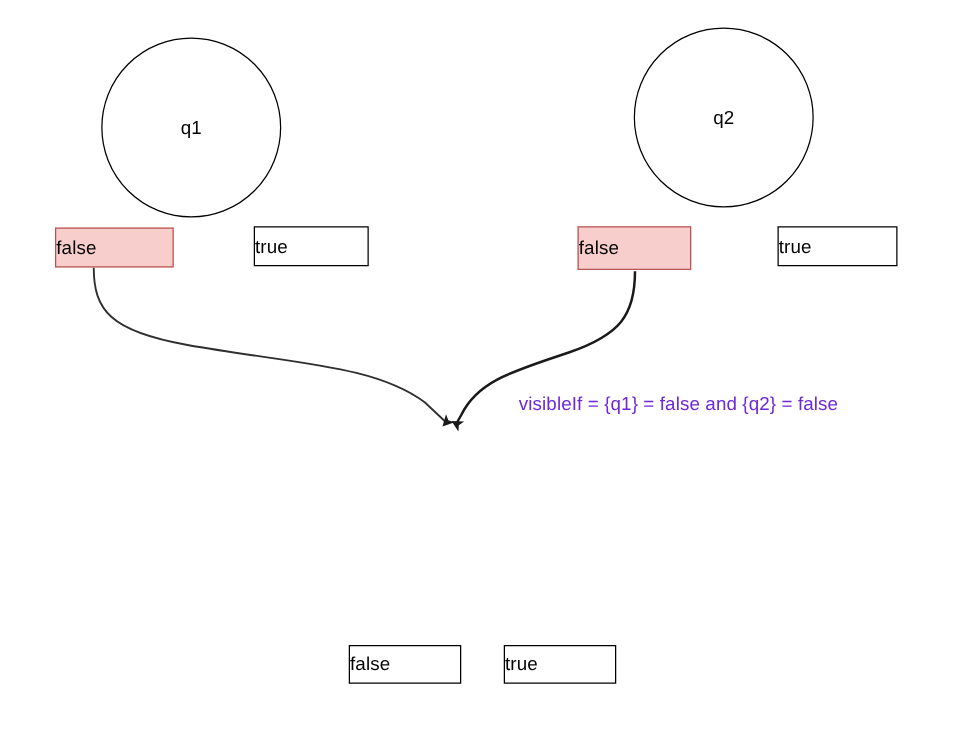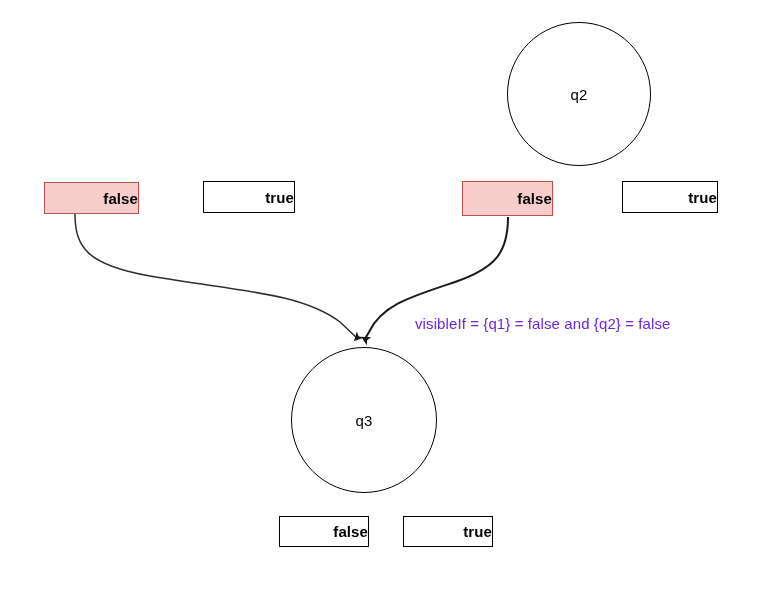--- a/index.html
+++ b/index.html
@@ -40,22 +40,21 @@
     line-height: 1;
     letter-spacing: 0.1px;
   }
   .opt-box {
     position: absolute;
     box-sizing: border-box;
     border: 1.6px solid #000000;
     background: #ffffff;
     display: flex;
     align-items: center;
-    justify-content: flex-end;
-    font-weight: bold;
+    justify-content: flex-start;
   }
   .opt-box.selected {
     background: #f8cecc;
     border-color: #b85450;
   }
   .opt-label {
     font-size: 15px;
     color: #000000;
     line-height: 1;
     letter-spacing: 0.1px;
@@ -79,40 +78,40 @@
       <marker id="arrow-head" markerWidth="10" markerHeight="10" refX="5.2" refY="5" orient="auto" markerUnits="userSpaceOnUse">
         <path d="M 0.6 0.4 L 5.2 9.4 L 9.8 0.4 L 5.2 2.6 Z" fill="#1a1a1a"></path>
       </marker>
     </defs>
 
     <path d="M 75 214 C 75 248 88 265 150 276 C 235 291 300 292 340 322 L 357 338" fill="none" stroke="#2f2f2f" stroke-width="1.5" marker-end="url(#arrow-head)"></path>
 
     <path d="M 508 217 C 508 252 496 268 455 282 C 410 297 382 305 369 332 L 365 339" fill="none" stroke="#1a1a1a" stroke-width="2" marker-end="url(#arrow-head)"></path>
   </svg>
 
+  <div class="node-circle" style="left:81px; top:30px; width:144px; height:144px;">
+    <span class="node-label">q1</span>
+  </div>
   <div class="opt-box selected" style="left:44px; top:182px; width:95px; height:32px;">
     <span class="opt-label">false</span>
   </div>
   <div class="opt-box" style="left:203px; top:181px; width:92px; height:32px;">
     <span class="opt-label">true</span>
   </div>
 
   <div class="node-circle" style="left:507px; top:22px; width:144px; height:144px;">
     <span class="node-label">q2</span>
   </div>
   <div class="opt-box selected" style="left:462px; top:181px; width:91px; height:35px;">
     <span class="opt-label">false</span>
   </div>
   <div class="opt-box" style="left:622px; top:181px; width:96px; height:32px;">
     <span class="opt-label">true</span>
   </div>
 
-  <div class="node-circle" style="left:291px; top:347px; width:146px; height:146px;">
-    <span class="node-label">q3</span>
-  </div>
   <div class="opt-box" style="left:279px; top:516px; width:90px; height:31px;">
     <span class="opt-label">false</span>
   </div>
   <div class="opt-box" style="left:403px; top:516px; width:90px; height:31px;">
     <span class="opt-label">true</span>
   </div>
 
   <div class="edge-annotation" style="left:415px; top:316px;">visibleIf = {q1} = false and {q2} = false</div>
 
 </div>

